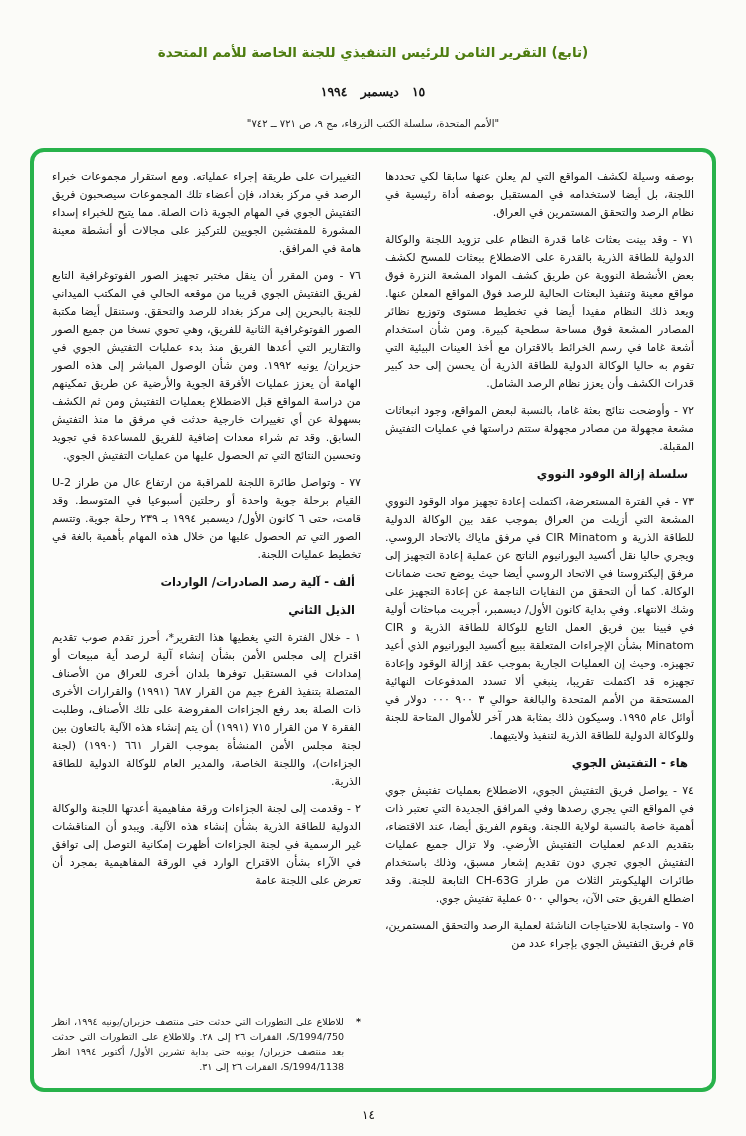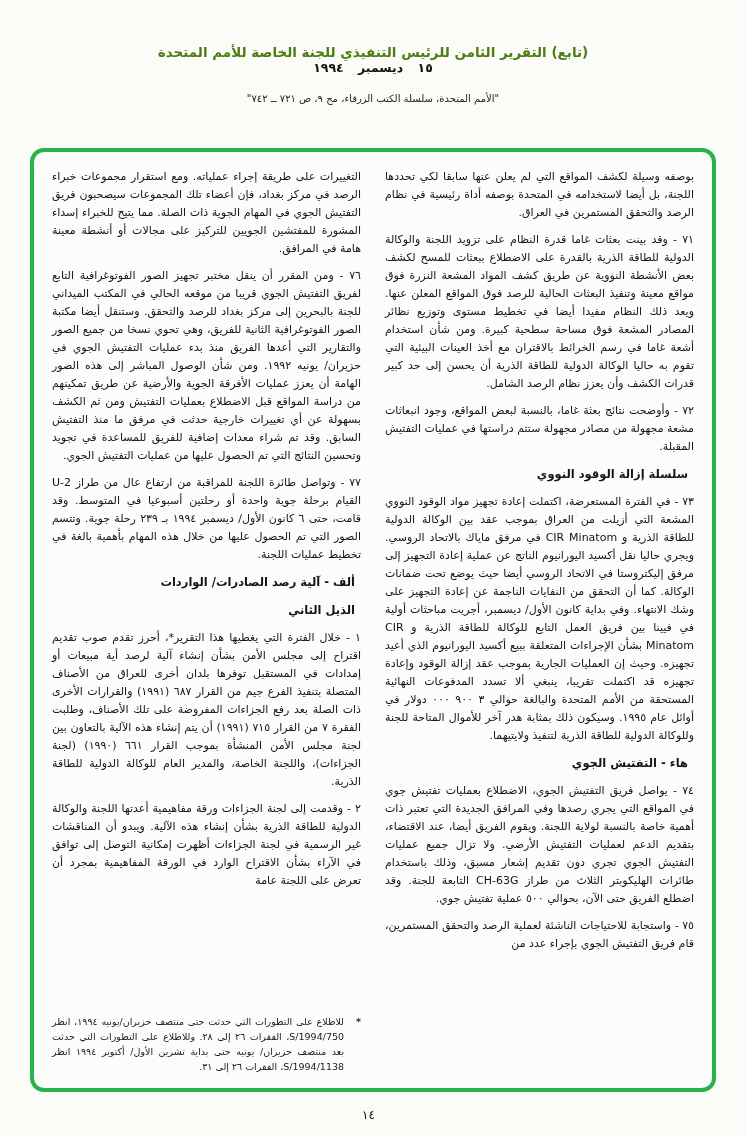--- a/index.html
+++ b/index.html
@@ -9,21 +9,21 @@
     font-family:"DejaVu Sans", sans-serif;
     color:#141414;
     position:relative;
     direction:rtl;
     overflow:hidden;
   }
   .page { width:746px; height:1136px; position:relative; }
 
   .header { text-align:center; padding-top:44px; }
   .doc-title { font-size:13.5px; font-weight:bold; color:#4d7c0f; }
-  .doc-date  { font-size:12.5px; font-weight:bold; word-spacing:10px; }
+  .doc-date  { font-size:12.5px; font-weight:bold; margin-top:24px; word-spacing:10px;font-family:Liberation Serif, serif; }
   .doc-source{ font-size:10px;   margin-top:18px; color:#222; }
 
   .content-box {
     position:absolute;
     left:30px; top:148px;
     width:686px; height:944px;
     border:4px solid #28b24b;
     border-radius:14px;
     background:#fcfcfa;
     padding:16px 18px 14px 18px;
@@ -77,21 +77,21 @@
   <div class="header">
     <div class="doc-title">(تابع) التقرير الثامن للرئيس التنفيذي للجنة الخاصة للأمم المتحدة</div>
     <div class="doc-date">١٥ ديسمبر ١٩٩٤</div>
     <div class="doc-source">"الأمم المتحدة، سلسلة الكتب الزرقاء، مج ٩، ص ٧٢١ ــ ٧٤٢"</div>
   </div>
 
   <div class="content-box">
 
     <div class="col">
       <div class="blocks">
-          <div class="block body">بوصفه وسيلة لكشف المواقع التي لم يعلن عنها سابقا لكي تحددها اللجنة، بل أيضا لاستخدامه في المتحدة بوصفه أداة رئيسية في نظام الرصد والتحقق المستمرين في العراق.</div>
+          <div class="block body">بوصفه وسيلة لكشف المواقع التي لم يعلن عنها سابقا لكي تحددها اللجنة، بل أيضا لاستخدامه في المستقبل بوصفه أداة رئيسية في نظام الرصد والتحقق المستمرين في العراق.</div>
           <div class="block body">٧١ - وقد بينت بعثات غاما قدرة النظام على تزويد اللجنة والوكالة الدولية للطاقة الذرية بالقدرة على الاضطلاع ببعثات للمسح لكشف بعض الأنشطة النووية عن طريق كشف المواد المشعة النزرة فوق مواقع معينة وتنفيذ البعثات الحالية للرصد فوق المواقع المعلن عنها. ويعد ذلك النظام مفيدا أيضا في تخطيط مستوى وتوزيع نظائر المصادر المشعة فوق مساحة سطحية كبيرة. ومن شأن استخدام أشعة غاما في رسم الخرائط بالاقتران مع أخذ العينات البيئية التي تقوم به حاليا الوكالة الدولية للطاقة الذرية أن يحسن إلى حد كبير قدرات الكشف وأن يعزز نظام الرصد الشامل.</div>
           <div class="block body">٧٢ - وأوضحت نتائج بعثة غاما، بالنسبة لبعض المواقع، وجود انبعاثات مشعة مجهولة من مصادر مجهولة ستتم دراستها في عمليات التفتيش المقبلة.</div>
           <div class="block heading">سلسلة إزالة الوقود النووي</div>
           <div class="block body">٧٣ - في الفترة المستعرضة، اكتملت إعادة تجهيز مواد الوقود النووي المشعة التي أزيلت من العراق بموجب عقد بين الوكالة الدولية للطاقة الذرية و CIR Minatom في مرفق ماياك بالاتحاد الروسي. ويجري حاليا نقل أكسيد اليورانيوم الناتج عن عملية إعادة التجهيز إلى مرفق إليكتروستا في الاتحاد الروسي أيضا حيث يوضع تحت ضمانات الوكالة. كما أن التحقق من النفايات الناجمة عن إعادة التجهيز على وشك الانتهاء. وفي بداية كانون الأول/ ديسمبر، أجريت مباحثات أولية في فيينا بين فريق العمل التابع للوكالة للطاقة الذرية و CIR Minatom بشأن الإجراءات المتعلقة ببيع أكسيد اليورانيوم الذي أعيد تجهيزه. وحيث إن العمليات الجارية بموجب عقد إزالة الوقود وإعادة تجهيزه قد اكتملت تقريبا، ينبغي ألا تسدد المدفوعات النهائية المستحقة من الأمم المتحدة والبالغة حوالي ٣ ٩٠٠ ٠٠٠ دولار في أوائل عام ١٩٩٥. وسيكون ذلك بمثابة هدر آخر للأموال المتاحة للجنة وللوكالة الدولية للطاقة الذرية لتنفيذ ولايتيهما.</div>
           <div class="block heading">هاء - التفتيش الجوي</div>
           <div class="block body">٧٤ - يواصل فريق التفتيش الجوي، الاضطلاع بعمليات تفتيش جوي في المواقع التي يجري رصدها وفي المرافق الجديدة التي تعتبر ذات أهمية خاصة بالنسبة لولاية اللجنة. ويقوم الفريق أيضا، عند الاقتضاء، بتقديم الدعم لعمليات التفتيش الأرضي. ولا تزال جميع عمليات التفتيش الجوي تجري دون تقديم إشعار مسبق، وذلك باستخدام طائرات الهليكوبتر الثلاث من طراز CH-63G التابعة للجنة. وقد اضطلع الفريق حتى الآن، بحوالي ٥٠٠ عملية تفتيش جوي.</div>
           <div class="block body">٧٥ - واستجابة للاحتياجات الناشئة لعملية الرصد والتحقق المستمرين، قام فريق التفتيش الجوي بإجراء عدد من</div>
         </div>
     </div>
 

